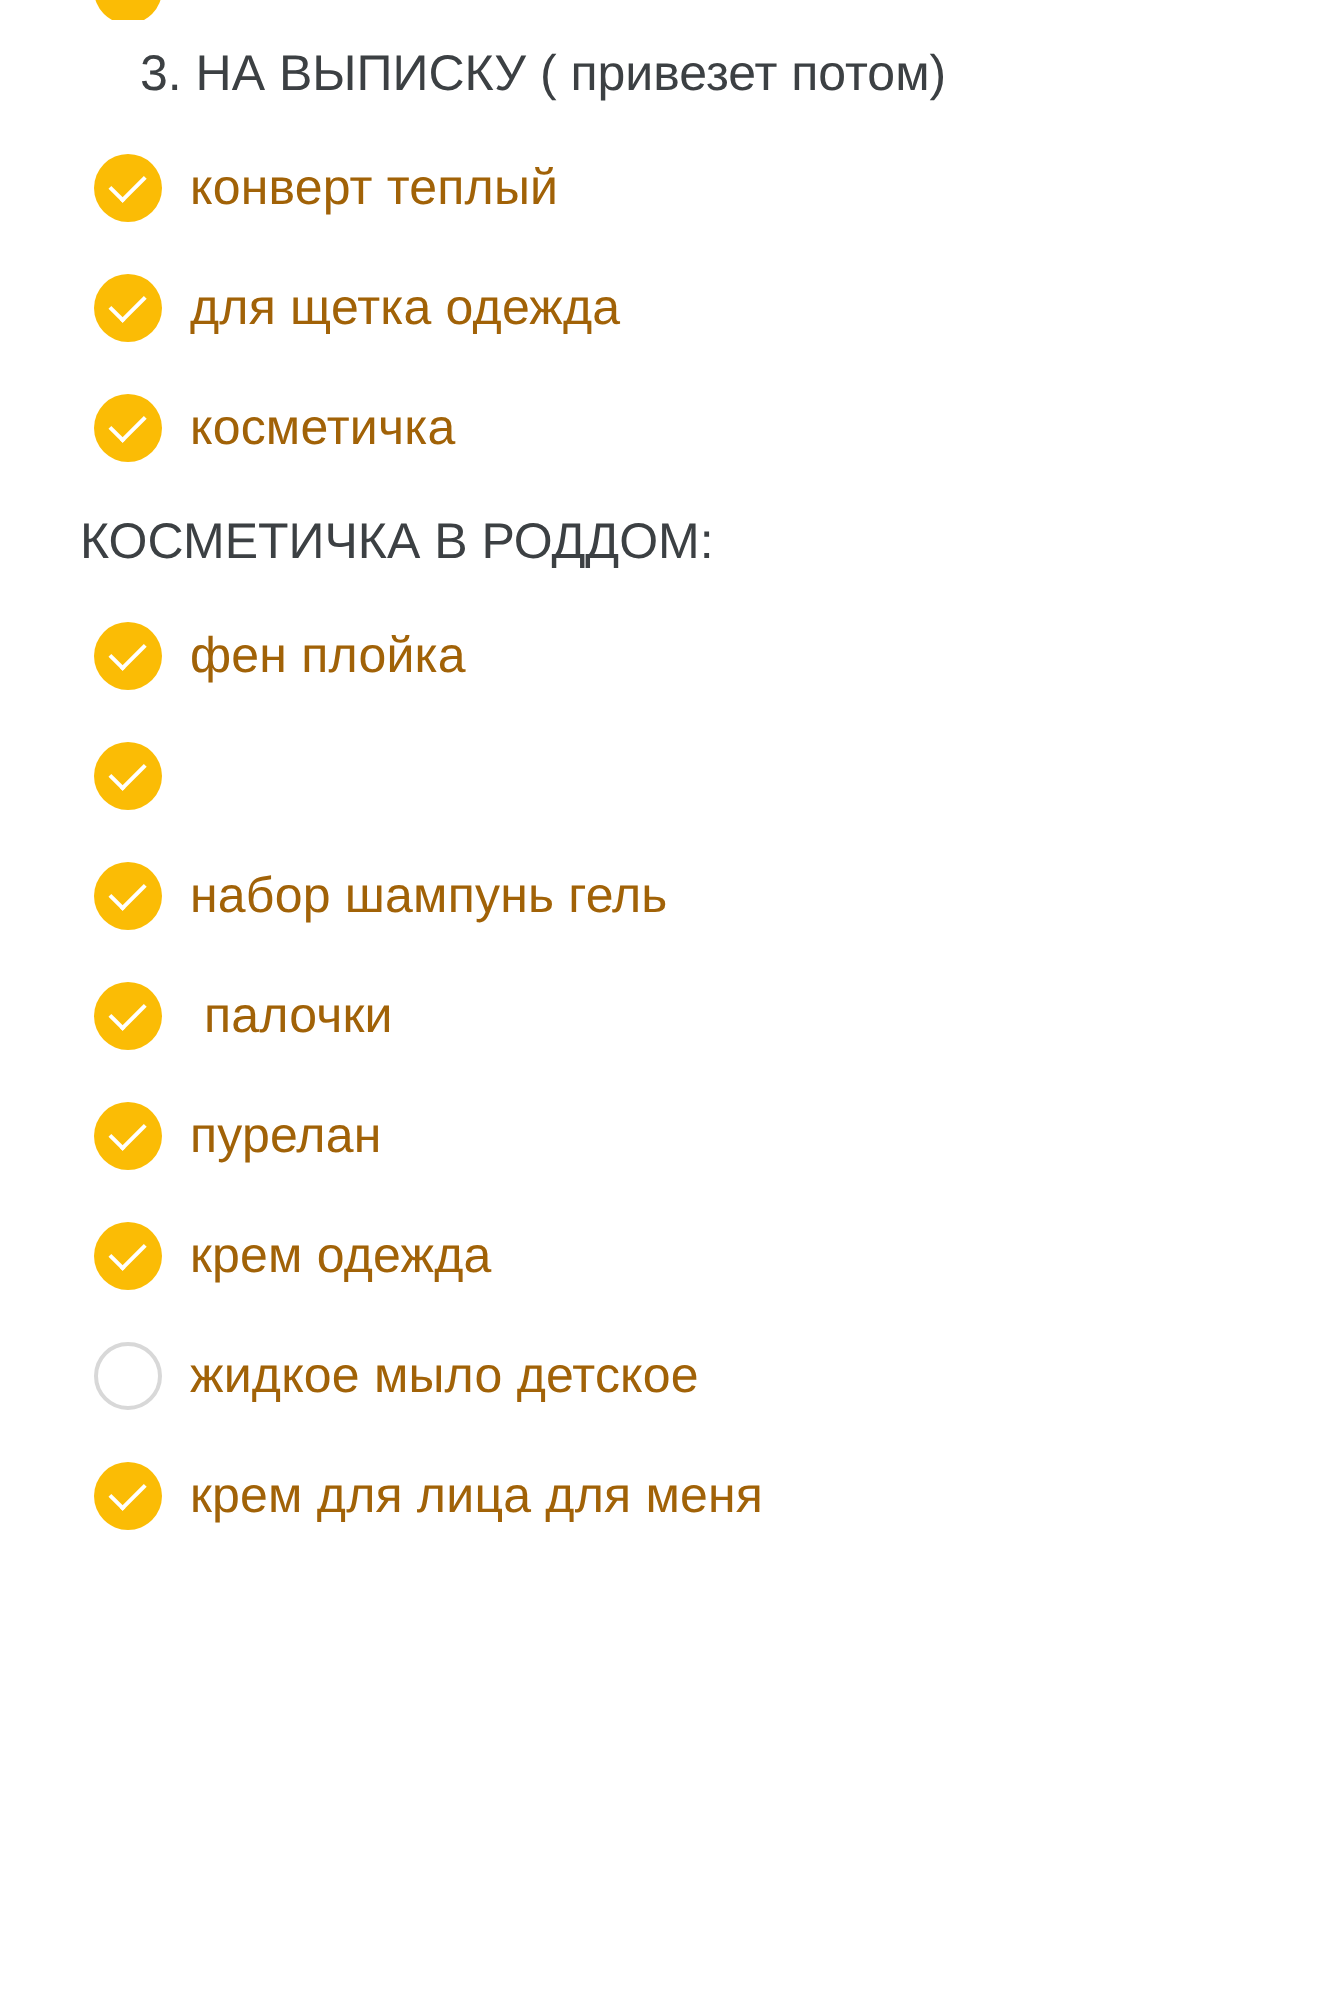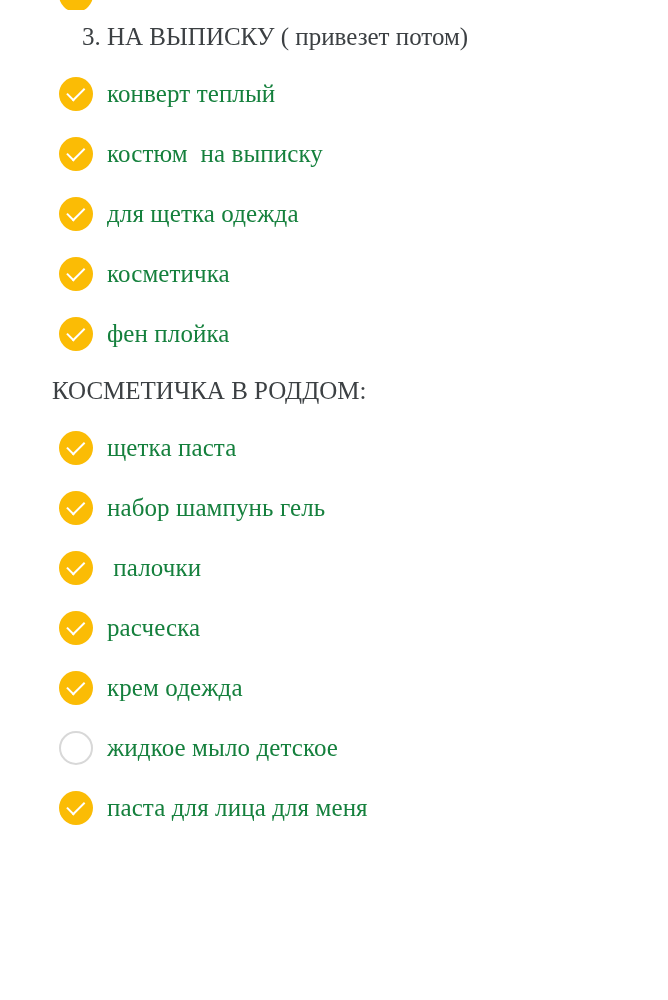--- a/index.html
+++ b/index.html
@@ -12,23 +12,22 @@
     height: 1000px;
     font-family: "Liberation Sans", sans-serif;
     color: #3c4043;
     overflow: hidden;
     position: relative;
   }
   .page {
     width: 668px;
     height: 1000px;
     box-sizing: border-box;
-    padding: 0 0 0 12px;
+    padding: 0 0 0 0;
     position: relative;
-    font-family: Liberation Serif, serif;
   }
   
   .top-clip {
     height: 10px;
     position: relative;
     overflow: hidden;
   }
   .top-clip .clip-circle {
     position: absolute;
     left: 47px;
@@ -75,21 +74,21 @@
     display: block;
     width: 15px;
     height: 8px;
     border-left: 2.6px solid #ffffff;
     border-bottom: 2.6px solid #ffffff;
     transform: rotate(-45deg) translate(1px, -2px);
   }
   .label {
     font-size: 25px;
     line-height: 30px;
-    color: #15803d;
+    color: #a16207;
     letter-spacing: 0.1px;
     white-space: pre;
   }
   .heading-text {
     font-size: 25px;
     line-height: 30px;
     color: #3c4043;
     white-space: pre;
   }
   .heading-indent-1 {
@@ -118,79 +117,72 @@
       <li class="row">
         <span class="box checked">
           <span class="tick"></span>
         </span>
         <span class="label">конверт теплый</span>
       </li>
       <li class="row">
         <span class="box checked">
           <span class="tick"></span>
         </span>
-        <span class="label">костюм  на выписку</span>
-      </li>
-      <li class="row">
-        <span class="box checked">
-          <span class="tick"></span>
-        </span>
         <span class="label">для щетка одежда</span>
       </li>
       <li class="row">
         <span class="box checked">
           <span class="tick"></span>
         </span>
         <span class="label">косметичка</span>
       </li>
-      <li class="row">
-        <span class="box checked">
-          <span class="tick"></span>
-        </span>
-        <span class="label">фен плойка</span>
-      </li>
       <li class="row heading">
         <span class="heading-text heading-indent-2">КОСМЕТИЧКА В РОДДОМ:</span>
       </li>
       <li class="row">
         <span class="box checked">
           <span class="tick"></span>
         </span>
-        <span class="label">щетка паста</span>
+        <span class="label">фен плойка</span>
+      </li>
+      <li class="row">
+        <span class="box checked">
+          <span class="tick"></span>
+        </span>
       </li>
       <li class="row">
         <span class="box checked">
           <span class="tick"></span>
         </span>
         <span class="label">набор шампунь гель</span>
       </li>
       <li class="row">
         <span class="box checked">
           <span class="tick"></span>
         </span>
         <span class="label"> палочки</span>
       </li>
       <li class="row">
         <span class="box checked">
           <span class="tick"></span>
         </span>
-        <span class="label">расческа</span>
+        <span class="label">пурелан</span>
       </li>
       <li class="row">
         <span class="box checked">
           <span class="tick"></span>
         </span>
         <span class="label">крем одежда</span>
       </li>
       <li class="row">
         <span class="box unchecked"></span>
         <span class="label">жидкое мыло детское</span>
       </li>
       <li class="row">
         <span class="box checked">
           <span class="tick"></span>
         </span>
-        <span class="label">паста для лица для меня</span>
+        <span class="label">крем для лица для меня</span>
       </li>
     </ul>
 
   <div class="spacer-bottom"></div>
 </div>
 
 </body></html>

